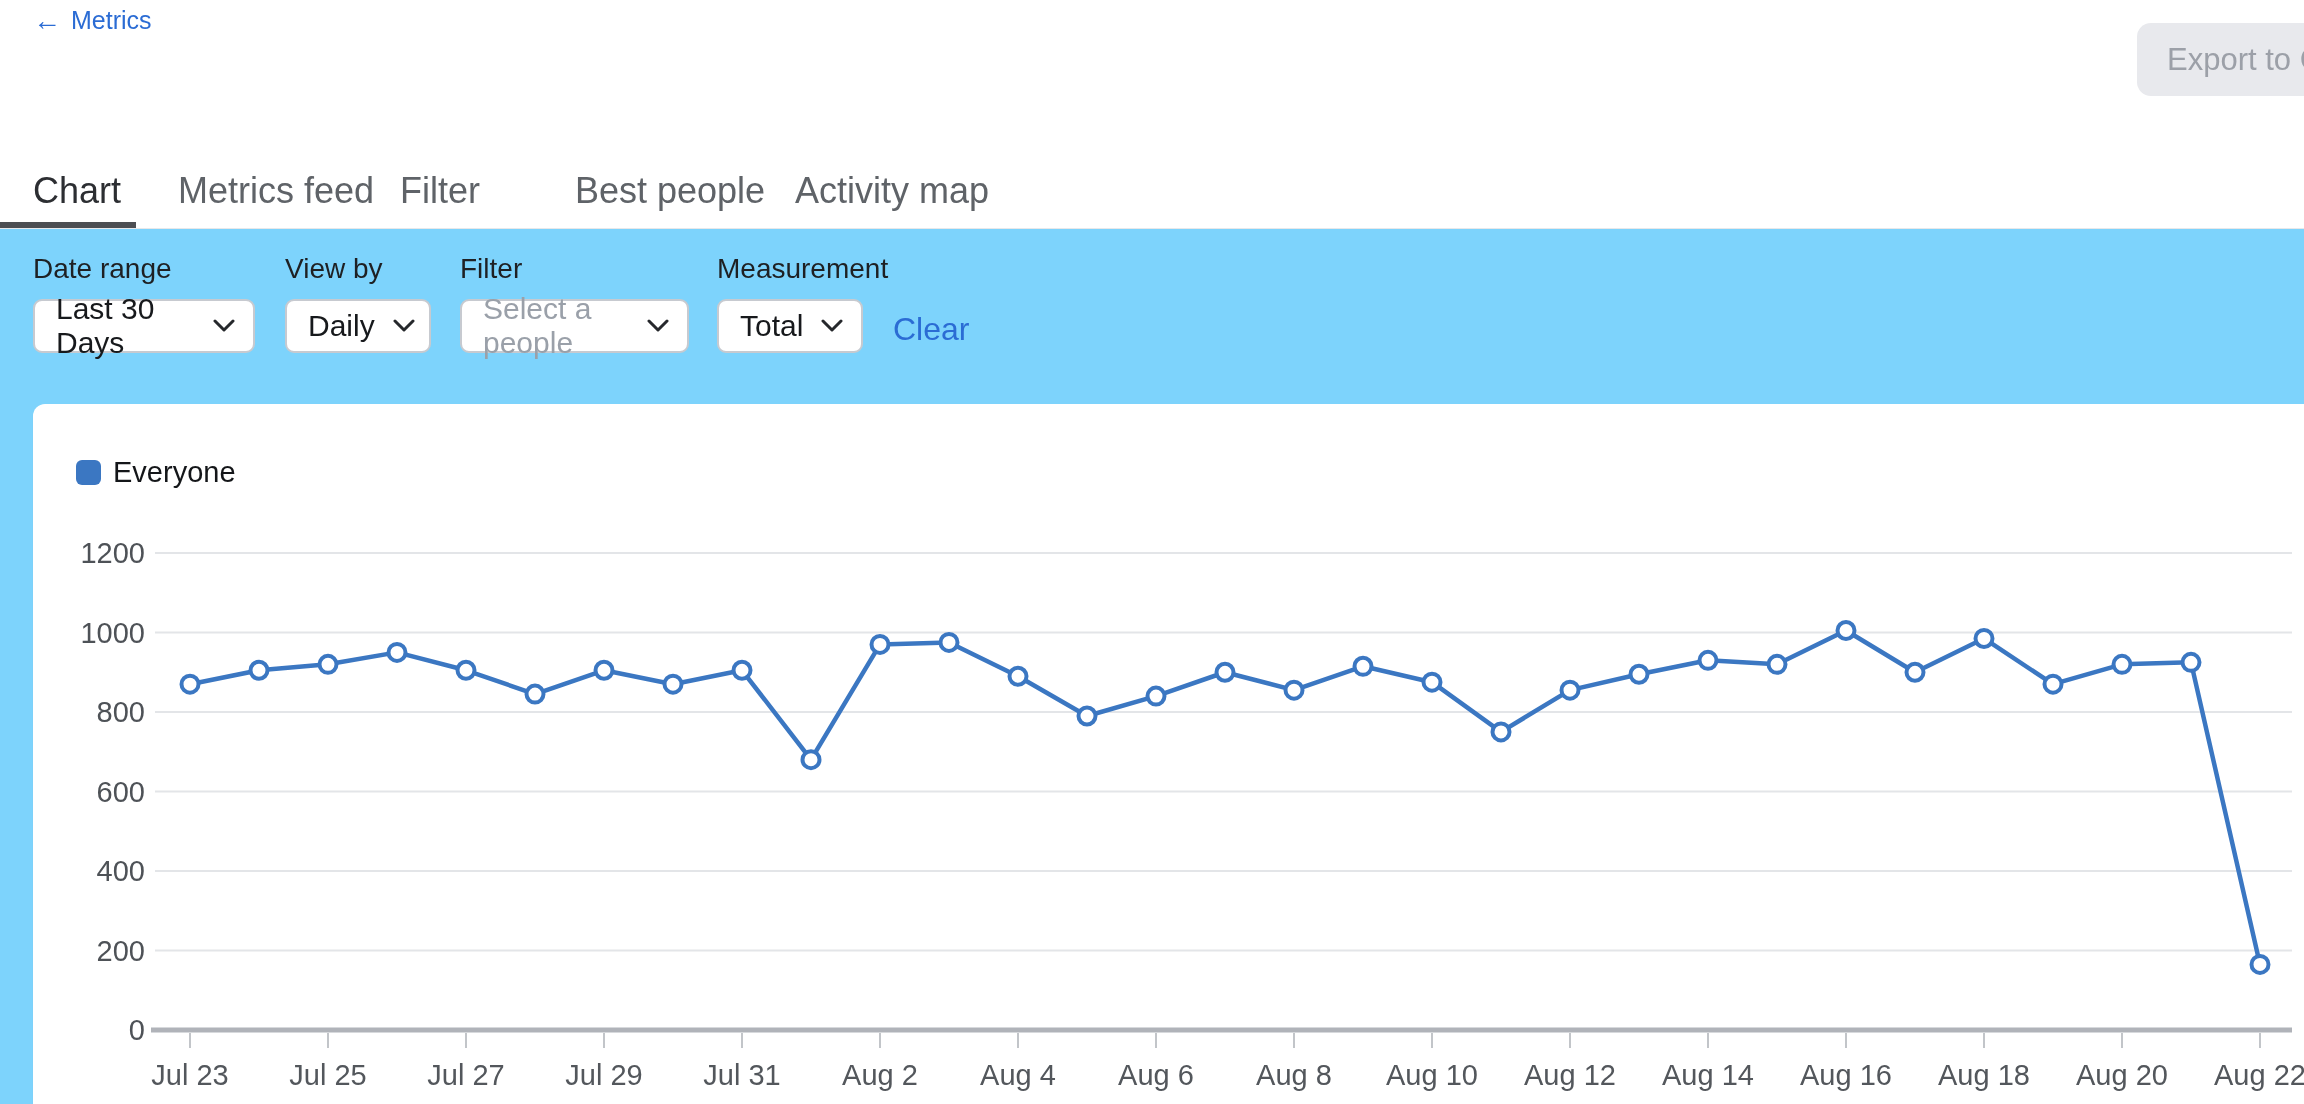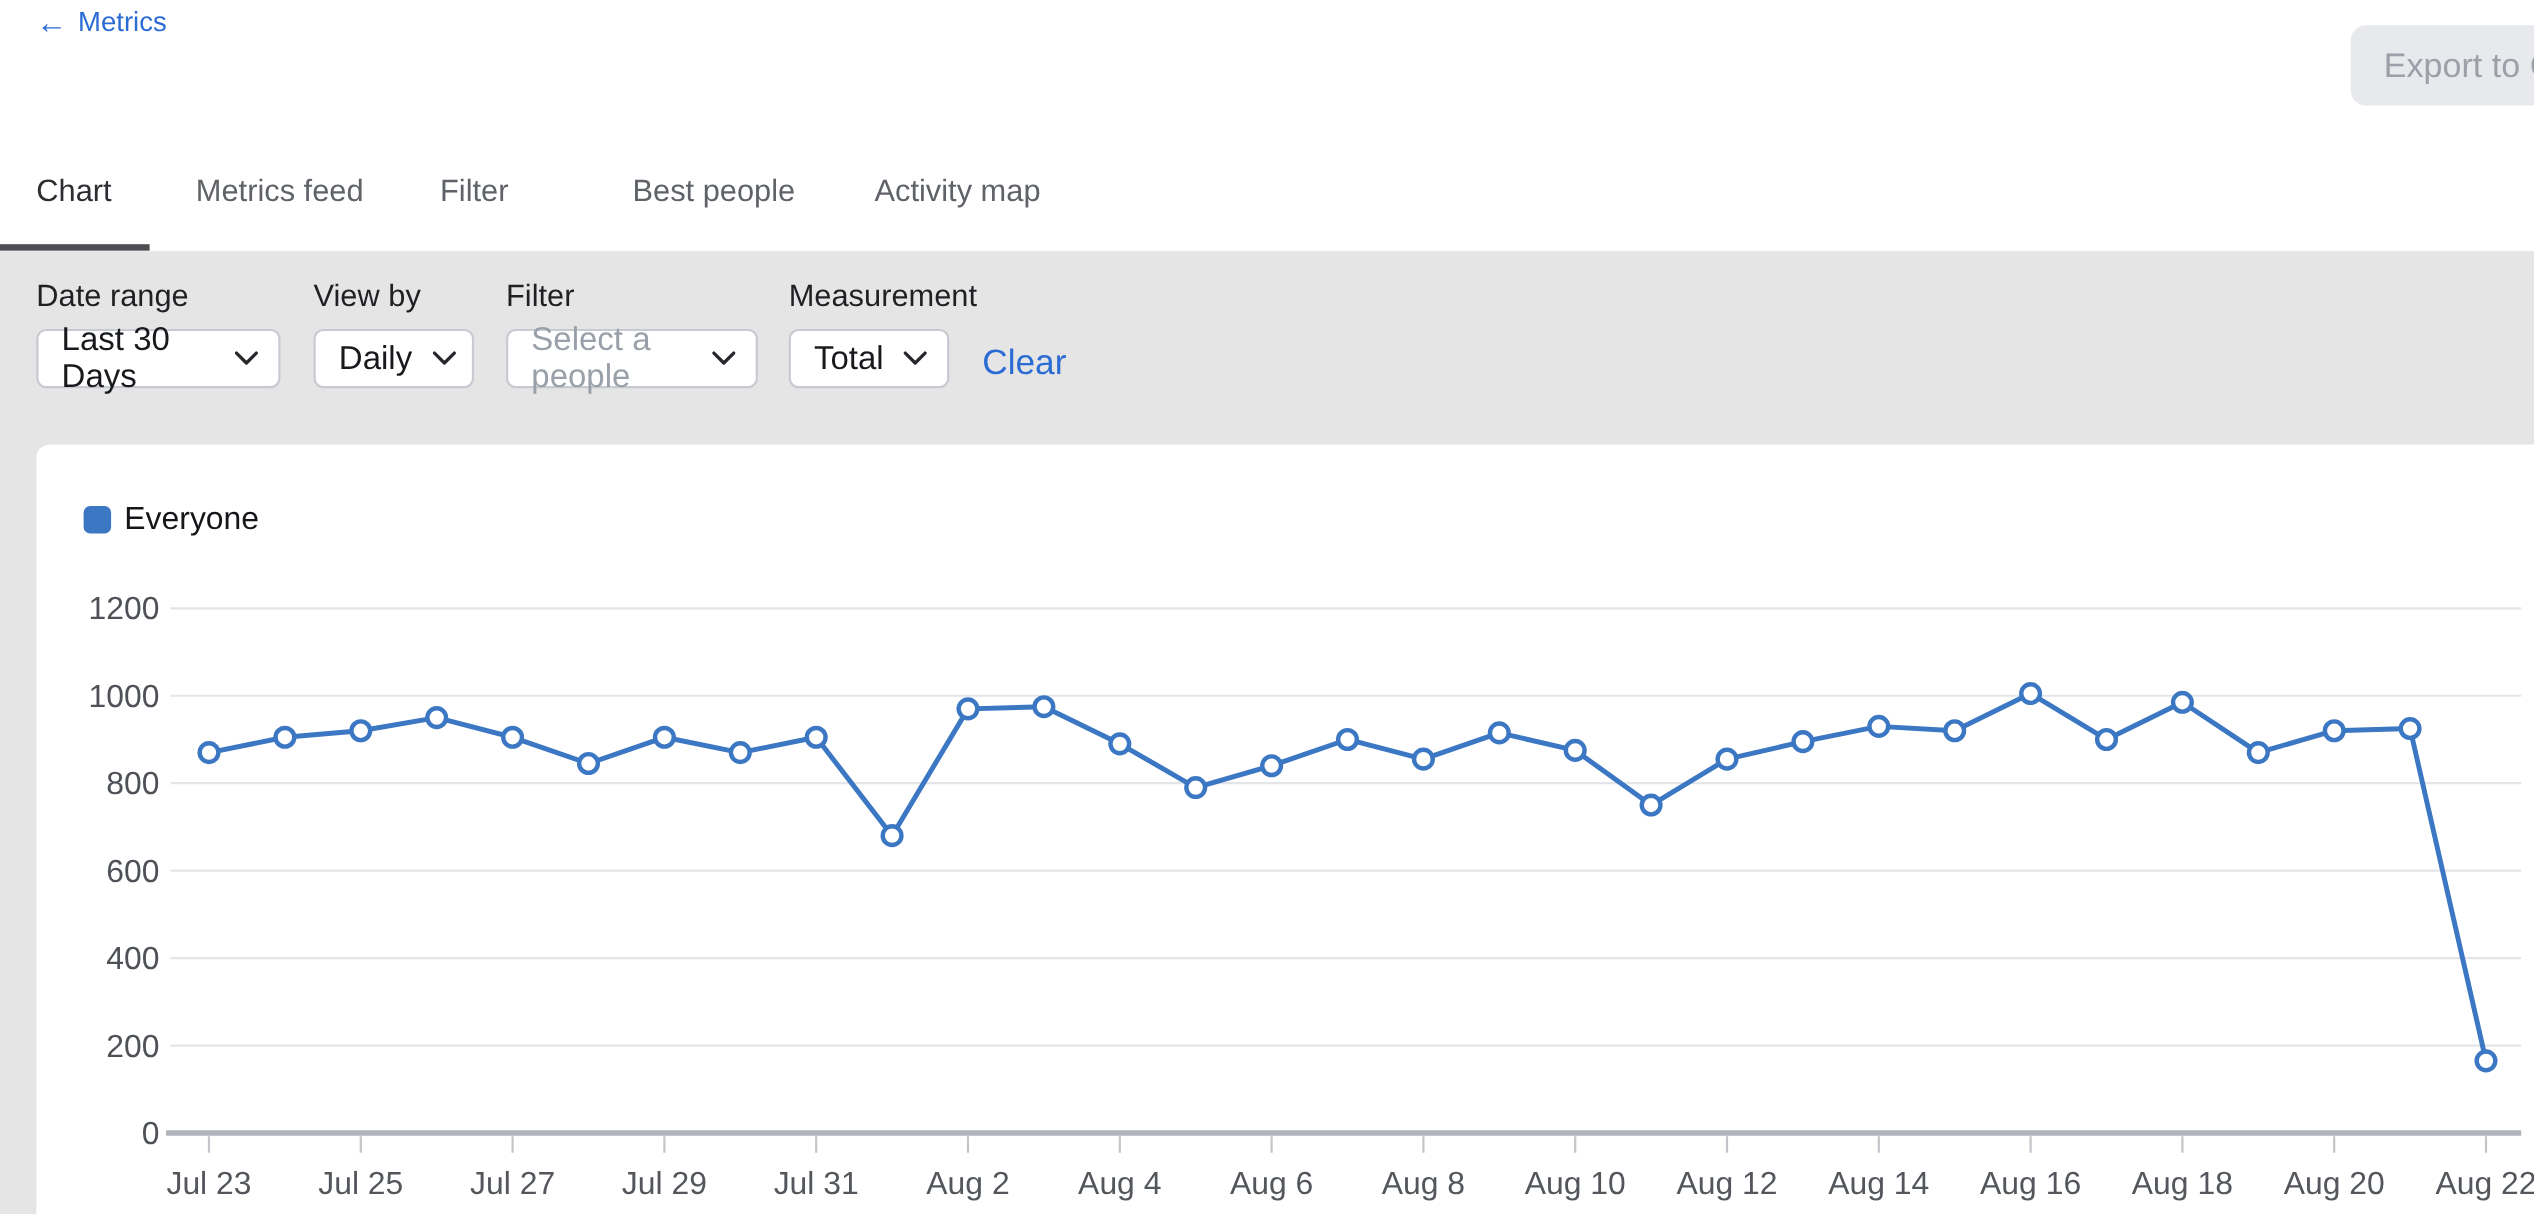--- a/index.html
+++ b/index.html
@@ -15,27 +15,27 @@
   .logo { font-style:italic; font-weight:700; font-size:28px; color:#1cb5ae; letter-spacing:-1px;
     position:relative; top:4px; }
   .logo .marks { font-size:15px; font-weight:700; letter-spacing:0; position:relative; top:-12px; left:1px; }
   .page-title { margin-left:16px; font-size:43px; font-weight:500; color:#191b1e; letter-spacing:-0.5px; }
   .export-btn { position:absolute; left:2137px; top:23px; height:73px; width:340px;
     background:#e8e9ed; border:none; border-radius:14px; color:#9ca0a8; font-size:31px;
     text-align:left; padding:0 0 0 30px; font-family:inherit; cursor:pointer; }
 
   
   .tabs { position:absolute; top:158px; left:0; width:100%; height:70px; }
-  .tab { position:absolute; top:0; font-size:28px; color:#5f6368; cursor:pointer; white-space:nowrap; }
+  .tab { position:absolute; top:12px; font-size:36px; color:#5f6368; cursor:pointer; white-space:nowrap; }
   .tab.active { color:#2c2e32; }
   .tab-underline { position:absolute; left:0; top:222px; width:136px; height:6px; background:#4c4e52; }
   .header-divider { position:absolute; left:0; top:228px; width:100%; height:1px; background:#e7e8ea; }
 
   
-  .gray-area { position:absolute; left:0; top:229px; width:100%; height:875px; background:#e5e5e5; }
+  .gray-area { position:absolute; left:0; top:229px; width:100%; height:875px; background:#7dd3fc; }
 
   .filter-label { position:absolute; top:24px; font-size:28px; color:#1e2023; }
   .select-box { position:absolute; top:70px; height:54px; background:#ffffff;
     border:2px solid #c7cad0; border-radius:9px; display:flex; align-items:center;
     padding:0 18px 0 21px; cursor:pointer; }
   .select-box .value { font-size:30px; color:#17191c; flex:1; }
   .select-box .value.placeholder { color:#9aa0a9; }
   .select-box svg { margin-left:18px; flex:none; }
   .clear-link { position:absolute; left:893px; top:82px; font-size:32px; color:#2b6cd4; cursor:pointer; }
 

